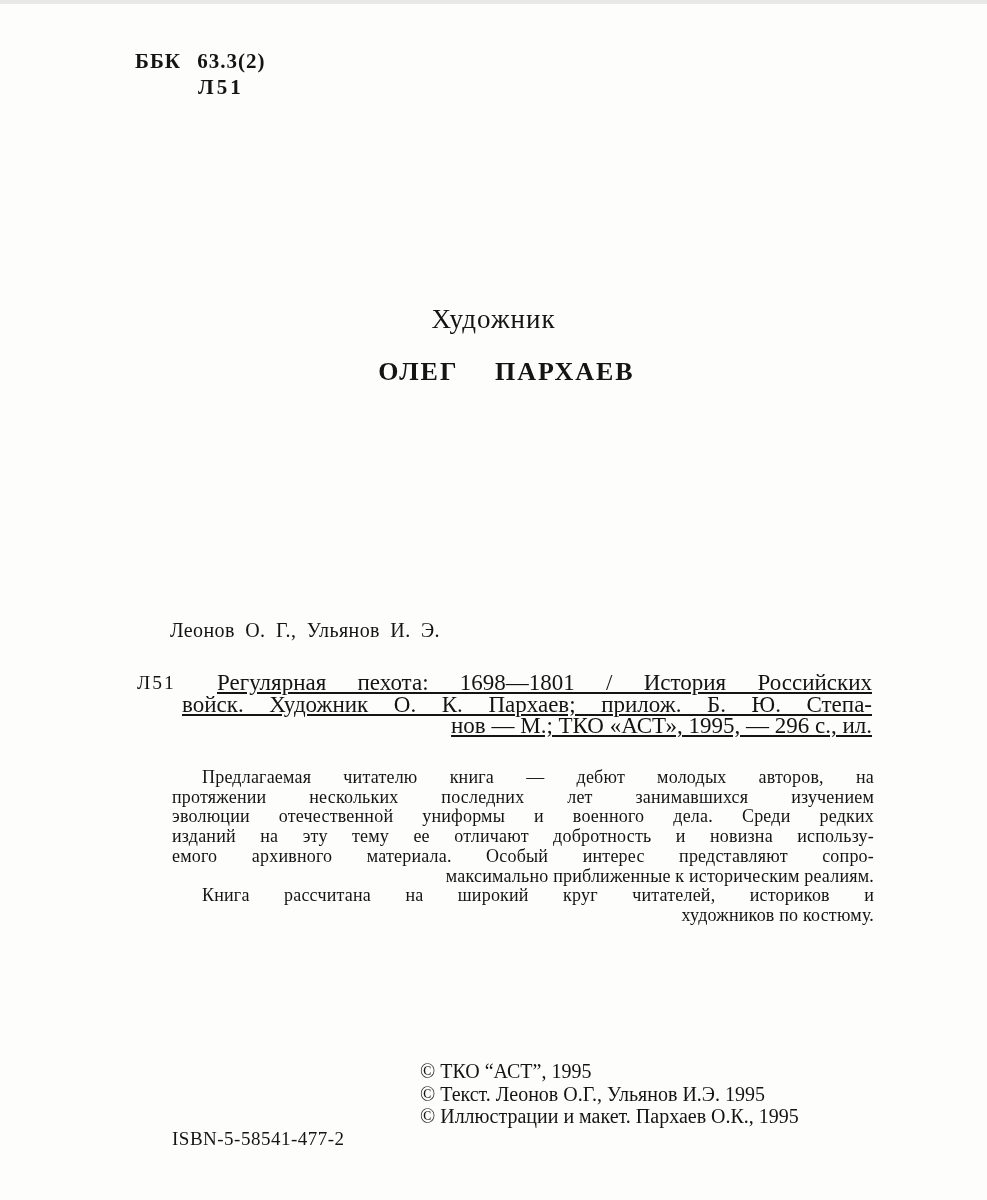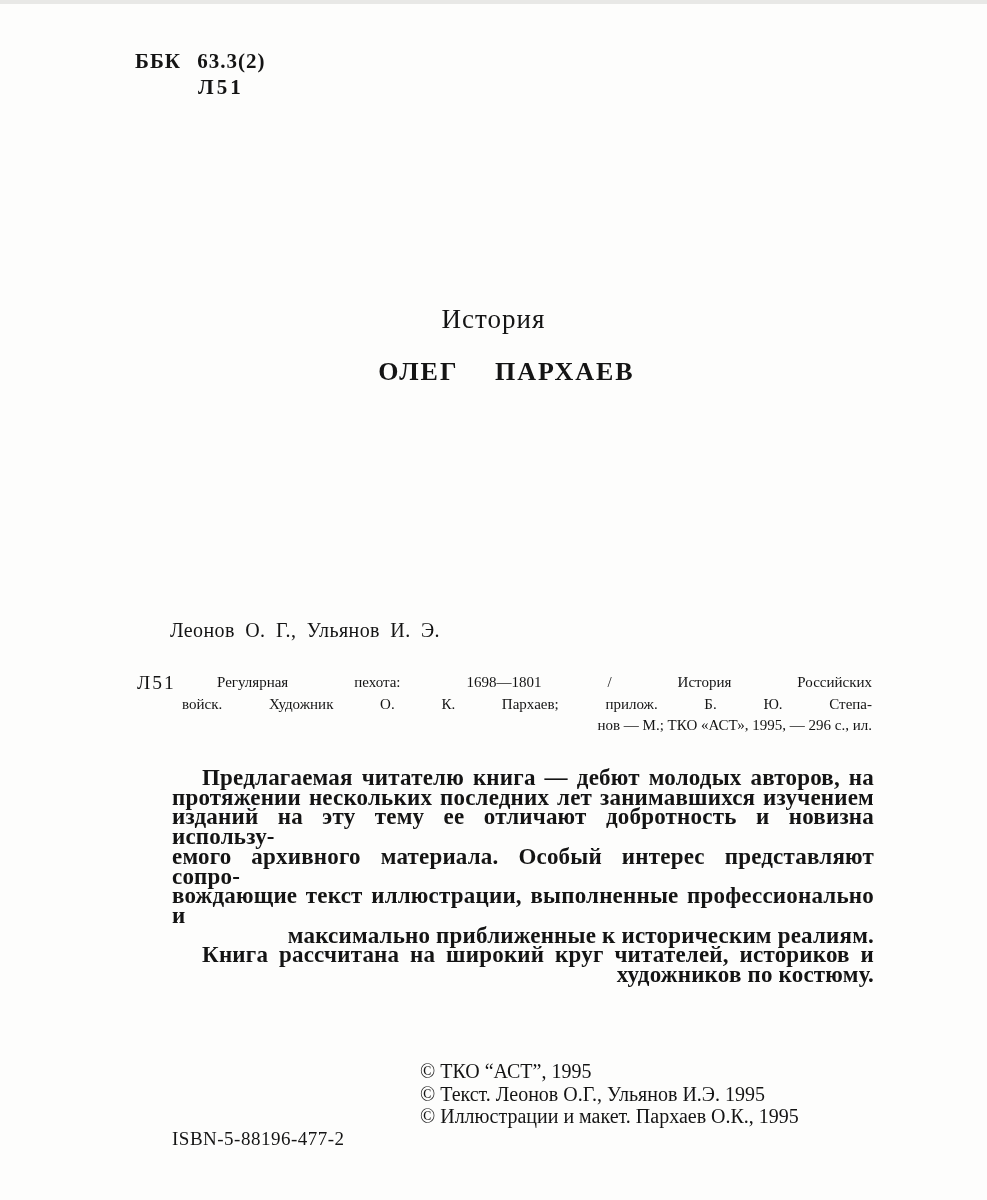--- a/index.html
+++ b/index.html
@@ -76,42 +76,42 @@
     left: 137px;
     top: 0;
     font-size: 19.5px;
     letter-spacing: 2px;
   }
   .bib .bib-text {
     position: absolute;
     left: 182px;
     top: 0;
     width: 690px;
-    font-size: 15px;
+    font-size: 23px;
     line-height: 21.5px;
+    text-decoration: underline;
   }
   .jline {
     text-align: justify;
     text-align-last: justify;
     text-justify: inter-word;
   }
   .lline {
     text-align: right;
   }
   .indent1 { text-indent: 35px; }
   
   .annotation {
     position: absolute;
     left: 172px;
     top: 764px;
     width: 702px;
-    font-size: 23px;
+    font-size: 18px;
     line-height: 19.7px;
     letter-spacing: 0.2px;
-    font-weight: bold;
   }
   .annotation .indent2 { text-indent: 30px; }
   
   .isbn {
     position: absolute;
     left: 172px;
     top: 1124px;
     font-size: 19px;
     letter-spacing: 0.5px;
   }
@@ -126,50 +126,50 @@
 </head>
 <body>
 
 <div class="page">
 
   <div class="bbk">
     <div>ББК 63.3(2)</div>
     <div class="code2">Л51</div>
   </div>
 
-  <div class="artist-label">История</div>
+  <div class="artist-label">Художник</div>
   <div class="artist-name">ОЛЕГ ПАРХАЕВ</div>
 
   <div class="authors">Леонов О. Г., Ульянов И. Э.</div>
 
   <div class="bib">
     <div class="code">Л51</div>
     <div class="bib-text">
       <div class="jline indent1">Регулярная пехота: 1698—1801 / История Российских</div>
       <div class="jline">войск. Художник О. К. Пархаев; прилож. Б. Ю. Степа-</div>
       <div class="lline">нов — М.; ТКО «АСТ», 1995, — 296 с., ил.</div>
     </div>
   </div>
 
   <div class="annotation">
     <div>
       <div class="jline indent2">Предлагаемая читателю книга — дебют молодых авторов, на</div>
       <div class="jline">протяжении нескольких последних лет занимавшихся изучением</div>
+      <div class="jline">эволюции отечественной униформы и военного дела. Среди редких</div>
       <div class="jline">изданий на эту тему ее отличают добротность и новизна использу-</div>
       <div class="jline">емого архивного материала. Особый интерес представляют сопро-</div>
-      <div class="jline">вождающие текст иллюстрации, выполненные профессионально и</div>
       <div class="lline">максимально приближенные к историческим реалиям.</div>
     </div>
     <div>
       <div class="jline indent2">Книга рассчитана на широкий круг читателей, историков и</div>
       <div class="lline">художников по костюму.</div>
     </div>
   </div>
 
-  <div class="isbn">ISBN-5-88196-477-2</div>
+  <div class="isbn">ISBN-5-58541-477-2</div>
 
   <div class="copyrights">
     <div>© ТКО “АСТ”, 1995</div>
     <div>© Текст. Леонов О.Г., Ульянов И.Э. 1995</div>
     <div>© Иллюстрации и макет. Пархаев О.К., 1995</div>
   </div>
 
 </div>
 
 </body></html>

